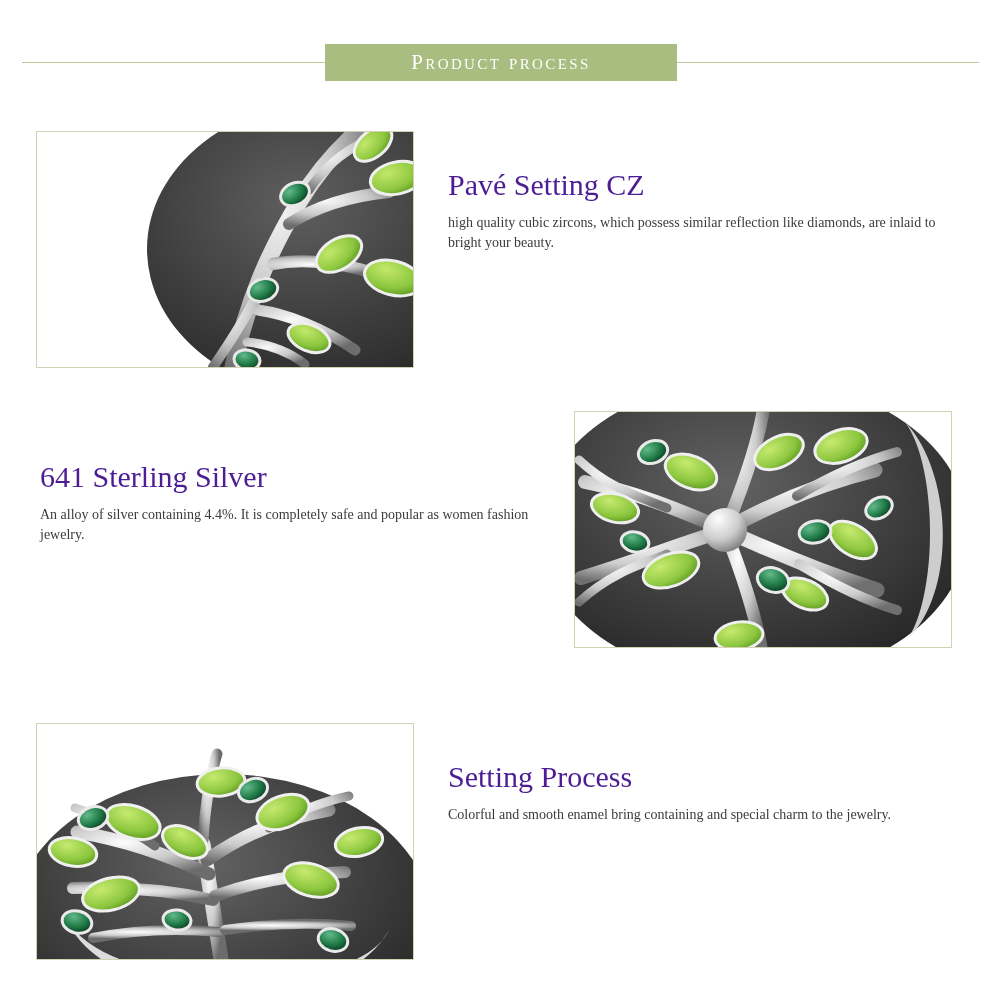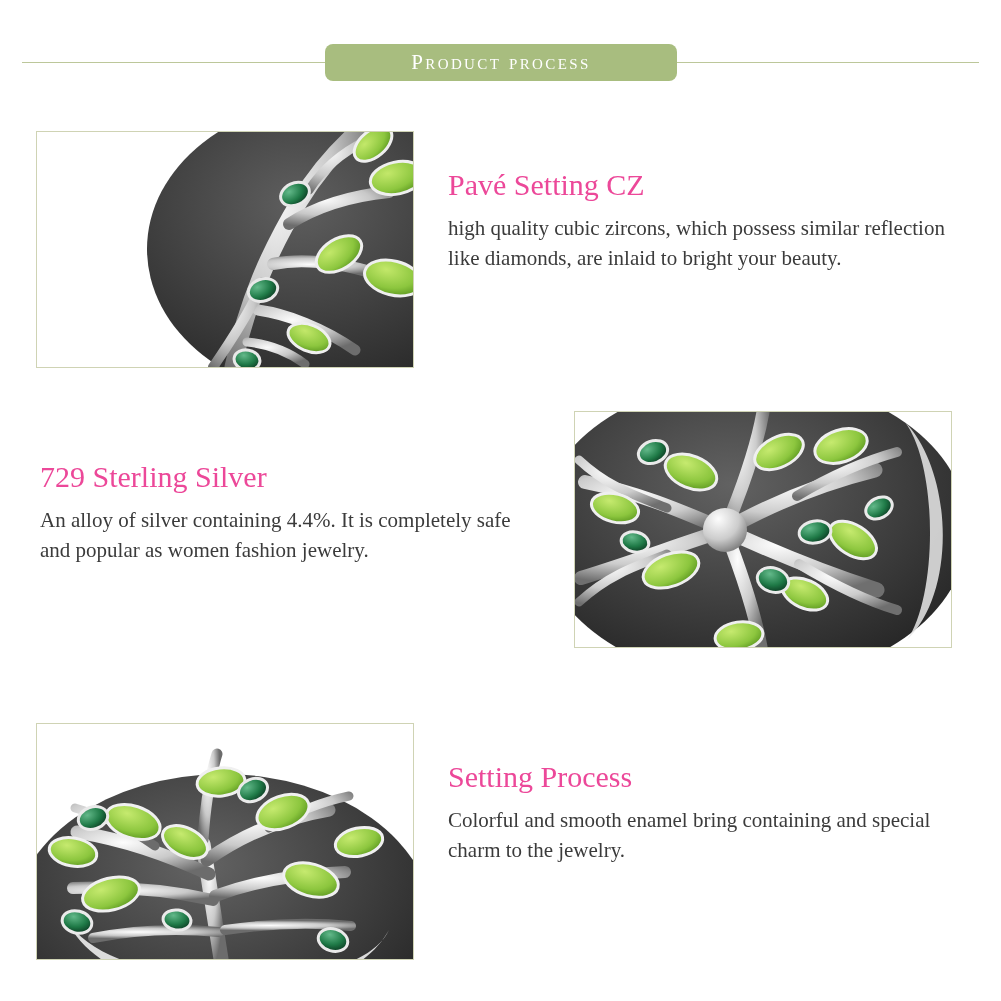--- a/index.html
+++ b/index.html
@@ -38,21 +38,20 @@
   .header-badge {
     position: absolute;
     left: 325px;
     top: 0;
     width: 352px;
     height: 37px;
     background: #a8bd7f;
     display: flex;
     align-items: center;
     justify-content: center;
-    border-radius: 8px;
   }
   .header-badge span {
     color: #ffffff;
     font-size: 21px;
     letter-spacing: 2.4px;
     font-variant: small-caps;
     font-family: "Liberation Serif", serif;
     white-space: nowrap;
   }
 
@@ -61,28 +60,28 @@
     position: absolute;
     border: 1px solid #cfd3b4;
     overflow: hidden;
     background: #ffffff;
   }
   .text-block {
     position: absolute;
   }
   .t-title {
     font-size: 30px;
-    color: #ec4899;
+    color: #4c1d95;
     font-family: "Liberation Serif", serif;
     line-height: 1.1;
     margin: 0 0 12px 0;
     font-weight: normal;
   }
   .t-body {
-    font-size: 21px;
+    font-size: 14px;
     color: #3b3b3b;
     font-family: "Liberation Serif", serif;
     line-height: 1.45;
     margin: 0;
   }
 
   
   #photo-1 { left: 36px;  top: 131px; width: 376px; height: 235px; }
   #text-1  { left: 448px; top: 168px; width: 510px; }
 
@@ -169,21 +168,21 @@
       </svg>
     </div>
   </div>
 
   <div class="text-block" id="text-1">
     <h2 class="t-title">Pavé Setting CZ</h2>
     <p class="t-body">high quality cubic zircons, which possess similar reflection like diamonds, are inlaid to bright your beauty.</p>
   </div>
 
   <div class="text-block" id="text-2">
-    <h2 class="t-title">729 Sterling Silver</h2>
+    <h2 class="t-title">641 Sterling Silver</h2>
     <p class="t-body">An alloy of silver containing 4.4%. It is completely safe and popular as women fashion jewelry.</p>
   </div>
 
   <div class="photo" id="photo-2">
     <div class="bead-wrap">
       <svg class="bead-svg" viewBox="0 0 376 235" preserveAspectRatio="xMidYMid slice">
         <defs>
           <radialGradient id="g2" cx="35%" cy="25%" r="85%">
             <stop offset="0%" stop-color="#fdfdfd"></stop>
             <stop offset="55%" stop-color="#cccccc"></stop>

